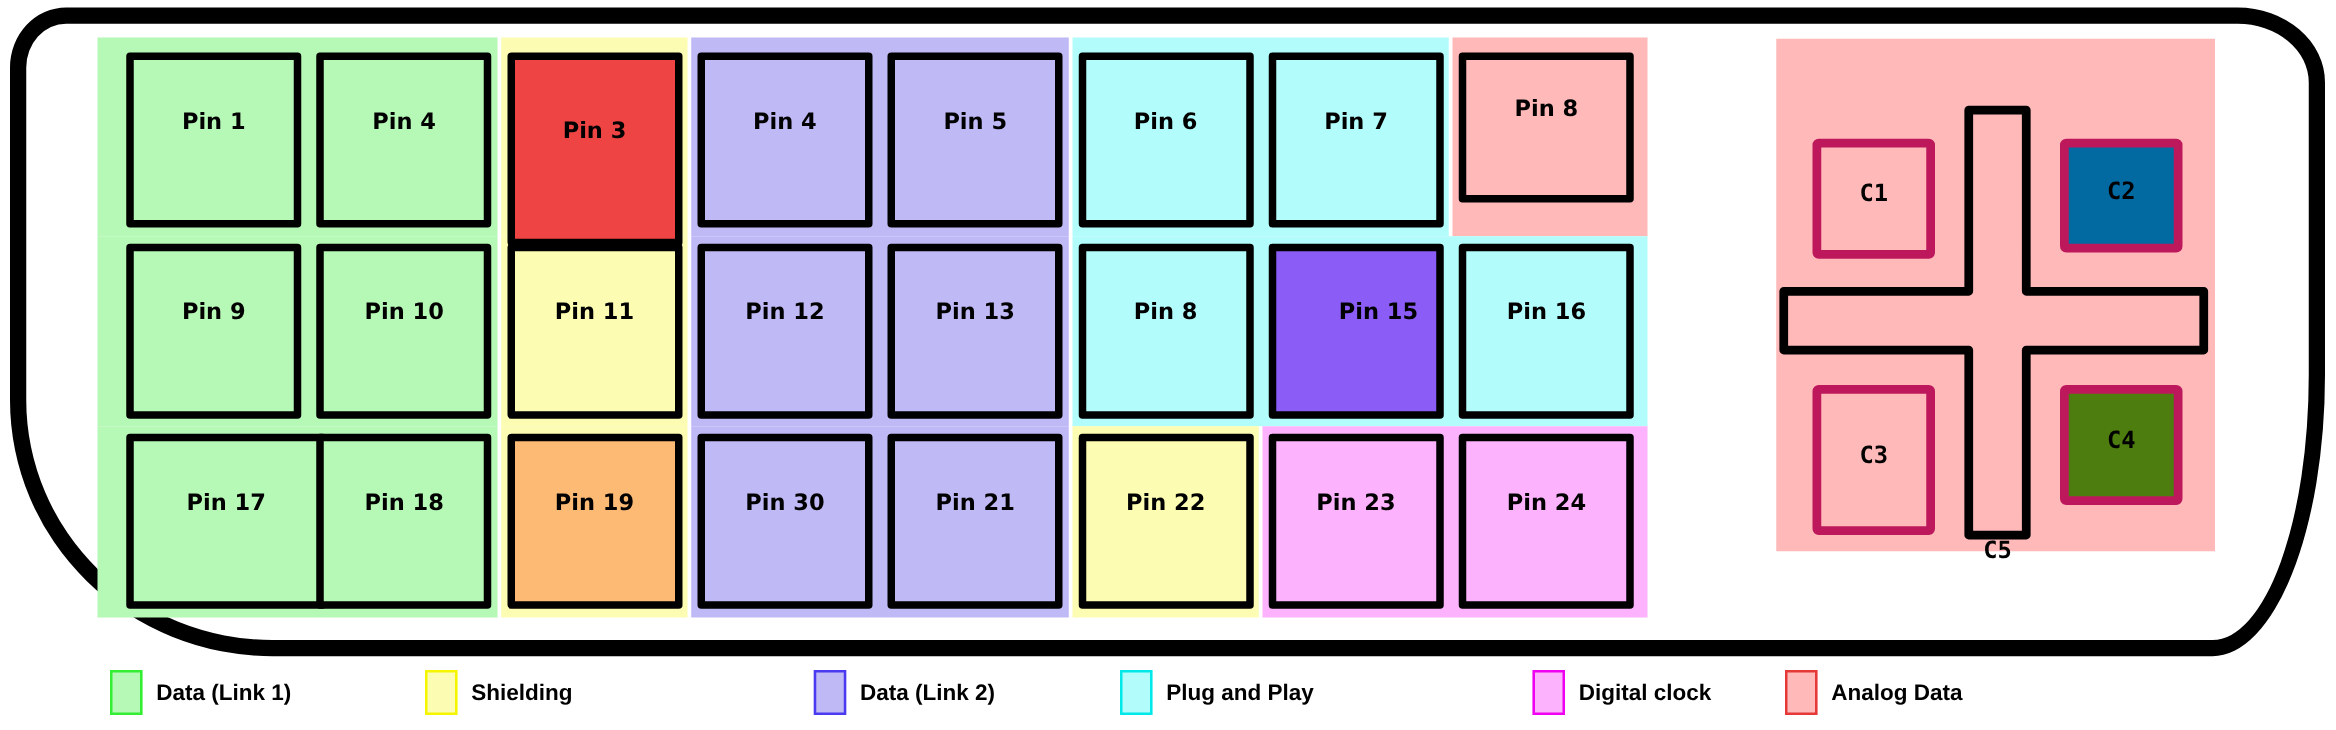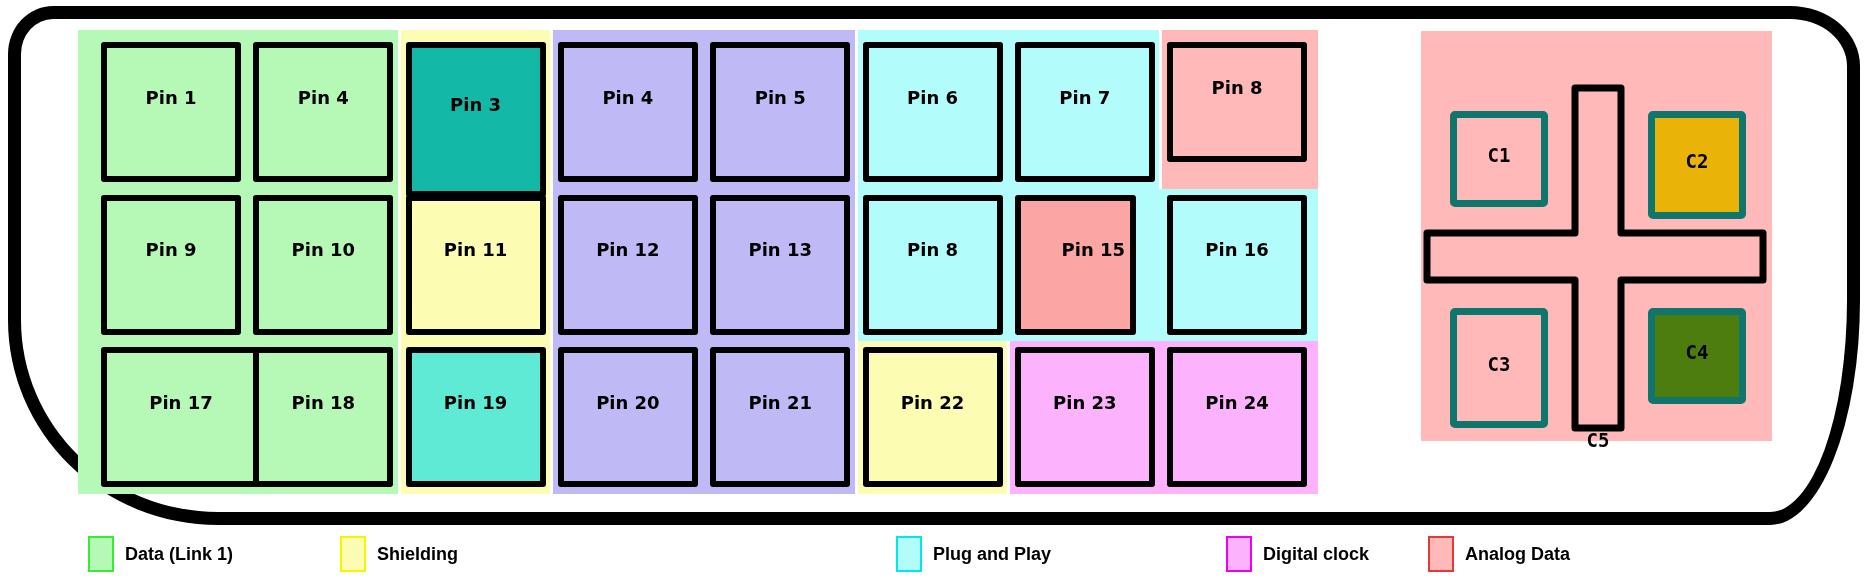--- a/index.html
+++ b/index.html
@@ -9,21 +9,21 @@
          border:13px solid #000;
          border-radius:45px 70px 90px 210px / 48px 60px 225px 205px;}
   .layer{position:absolute;left:0;top:0;width:100%;height:100%;}
   .strip{position:absolute;}
   .pin{position:absolute;box-sizing:border-box;border:6px solid #000;border-radius:3px;
        display:flex;align-items:center;justify-content:center;padding-bottom:30px;
        font-weight:bold;font-size:18px;}
   .pin span{pointer-events:none;}
   .analog-area{position:absolute;left:1421px;top:31px;width:351px;height:410px;}
   .cross-svg{position:absolute;left:0;top:0;display:block;}
-  .contact{position:absolute;box-sizing:border-box;border:7px solid #0f766e;border-radius:5px;
+  .contact{position:absolute;box-sizing:border-box;border:7px solid #be185d;border-radius:5px;
            display:flex;align-items:center;justify-content:center;padding-bottom:8px;
            font-family:"DejaVu Sans Mono","DejaVu Sans",monospace;font-weight:bold;font-size:19px;}
   .c5-label{position:absolute;text-align:center;
             font-family:"DejaVu Sans Mono","DejaVu Sans",monospace;font-weight:bold;font-size:19px;}
   .legend-item{position:absolute;top:535px;height:38px;display:flex;align-items:center;}
   .swatch{width:26px;height:36px;box-sizing:border-box;border:2px solid #000;flex:0 0 auto;}
   .legend-label{margin-left:11px;font-family:"Liberation Sans",sans-serif;font-weight:bold;
                 font-size:18px;white-space:nowrap;}
 </style>
 </head>
@@ -47,21 +47,21 @@
       <div class="strip" style="left: 400.95px; top: 341px; width: 149.3px; height: 153px; background: rgb(252, 252, 178);"></div>
       <div class="strip" style="left: 553.25px; top: 341px; width: 301.6px; height: 153px; background: rgb(191, 185, 245);"></div>
       <div class="strip" style="left: 857.85px; top: 341px; width: 149.3px; height: 153px; background: rgb(252, 252, 178);"></div>
       <div class="strip" style="left: 1010.15px; top: 341px; width: 307.85px; height: 153px; background: rgb(252, 178, 252);"></div>
       <div class="pin" style="left: 101px; top: 42px; width: 140px; height: 140px; background: rgb(182, 248, 182);">
         <span>Pin 1</span>
       </div>
       <div class="pin" style="left: 253.3px; top: 42px; width: 140px; height: 140px; background: rgb(182, 248, 182);">
         <span>Pin 4</span>
       </div>
-      <div class="pin" style="left: 405.6px; top: 42px; width: 140px; height: 155px; background: #14b8a6;">
+      <div class="pin" style="left: 405.6px; top: 42px; width: 140px; height: 155px; background: #ef4444;">
         <span>Pin 3</span>
       </div>
       <div class="pin" style="left: 557.9px; top: 42px; width: 140px; height: 140px; background: rgb(191, 185, 245);">
         <span>Pin 4</span>
       </div>
       <div class="pin" style="left: 710.2px; top: 42px; width: 140px; height: 140px; background: rgb(191, 185, 245);">
         <span>Pin 5</span>
       </div>
       <div class="pin" style="left: 862.5px; top: 42px; width: 140px; height: 140px; background: rgb(178, 252, 252);">
         <span>Pin 6</span>
@@ -83,37 +83,37 @@
       </div>
       <div class="pin" style="left: 557.9px; top: 194.5px; width: 140px; height: 140px; background: rgb(191, 185, 245);">
         <span>Pin 12</span>
       </div>
       <div class="pin" style="left: 710.2px; top: 194.5px; width: 140px; height: 140px; background: rgb(191, 185, 245);">
         <span>Pin 13</span>
       </div>
       <div class="pin" style="left: 862.5px; top: 194.5px; width: 140px; height: 140px; background: rgb(178, 252, 252);">
         <span>Pin 8</span>
       </div>
-      <div class="pin" style="left: 1014.8px; top: 194.5px; width: 121px; height: 140px; background: #fca5a5; padding-left: 36px;">
+      <div class="pin" style="left: 1014.8px; top: 194.5px; width: 140px; height: 140px; background: #8b5cf6; padding-left: 36px;">
         <span>Pin 15</span>
       </div>
       <div class="pin" style="left: 1167.1px; top: 194.5px; width: 140px; height: 140px; background: rgb(178, 252, 252);">
         <span>Pin 16</span>
       </div>
       <div class="pin" style="left: 101px; top: 347px; width: 160px; height: 140px; background: rgb(182, 248, 182);">
         <span>Pin 17</span>
       </div>
       <div class="pin" style="left: 253.3px; top: 347px; width: 140px; height: 140px; background: rgb(182, 248, 182);">
         <span>Pin 18</span>
       </div>
-      <div class="pin" style="left: 405.6px; top: 347px; width: 140px; height: 140px; background: #5eead4;">
+      <div class="pin" style="left: 405.6px; top: 347px; width: 140px; height: 140px; background: #fdba74;">
         <span>Pin 19</span>
       </div>
       <div class="pin" style="left: 557.9px; top: 347px; width: 140px; height: 140px; background: rgb(191, 185, 245);">
-        <span>Pin 20</span>
+        <span>Pin 30</span>
       </div>
       <div class="pin" style="left: 710.2px; top: 347px; width: 140px; height: 140px; background: rgb(191, 185, 245);">
         <span>Pin 21</span>
       </div>
       <div class="pin" style="left: 862.5px; top: 347px; width: 140px; height: 140px; background: rgb(252, 252, 178);">
         <span>Pin 22</span>
       </div>
       <div class="pin" style="left: 1014.8px; top: 347px; width: 140px; height: 140px; background: rgb(252, 178, 252);">
         <span>Pin 23</span>
       </div>
@@ -124,21 +124,21 @@
 
   <div class="analog-area" id="analog-area">
     <div class="layer" id="analog-bg" style="background: rgb(255, 185, 185);"></div>
     <svg class="cross-svg" width="351" height="410" viewBox="0 0 351 410">
       <path id="cross-path" d="M154,57 H200 V202 H342 V249 H200 V397 H154 V249 H6 V202 H154 Z" stroke="#000" stroke-width="7" stroke-linejoin="round" fill="#ffb9b9"></path>
     </svg>
     <div id="contact-holder" class="layer">
         <div class="contact" style="left: 29px; top: 80px; width: 98px; height: 96px; background: rgb(255, 185, 185);">
           <span>C1</span>
         </div>
-        <div class="contact" style="left: 227px; top: 80px; width: 98px; height: 108px; background: #eab308;">
+        <div class="contact" style="left: 227px; top: 80px; width: 98px; height: 91px; background: #0369a1;">
           <span>C2</span>
         </div>
         <div class="contact" style="left: 29px; top: 277px; width: 98px; height: 120px; background: rgb(255, 185, 185);">
           <span>C3</span>
         </div>
         <div class="contact" style="left: 227px; top: 277px; width: 98px; height: 96px; background: #4d7c0f;">
           <span>C4</span>
         </div>
         <div class="c5-label" style="left: 140px; top: 398px; width: 74px;">C5</div>
       </div>
@@ -146,20 +146,24 @@
 
   <div class="layer" id="legend">
       <div class="legend-item" style="left: 88px;">
         <div class="swatch" style="background: rgb(182, 248, 182); border-color: rgb(51, 238, 51);"></div>
         <span class="legend-label">Data (Link 1)</span>
       </div>
       <div class="legend-item" style="left: 340px;">
         <div class="swatch" style="background: rgb(252, 252, 178); border-color: rgb(245, 245, 0);"></div>
         <span class="legend-label">Shielding</span>
       </div>
+      <div class="legend-item" style="left: 651px;">
+        <div class="swatch" style="background: rgb(191, 185, 245); border-color: rgb(75, 59, 240);"></div>
+        <span class="legend-label">Data (Link 2)</span>
+      </div>
       <div class="legend-item" style="left: 896px;">
         <div class="swatch" style="background: rgb(178, 252, 252); border-color: rgb(0, 232, 232);"></div>
         <span class="legend-label">Plug and Play</span>
       </div>
       <div class="legend-item" style="left: 1226px;">
         <div class="swatch" style="background: rgb(252, 178, 252); border-color: rgb(240, 0, 240);"></div>
         <span class="legend-label">Digital clock</span>
       </div>
       <div class="legend-item" style="left: 1428px;">
         <div class="swatch" style="background: rgb(255, 185, 185); border-color: rgb(229, 57, 57);"></div>

